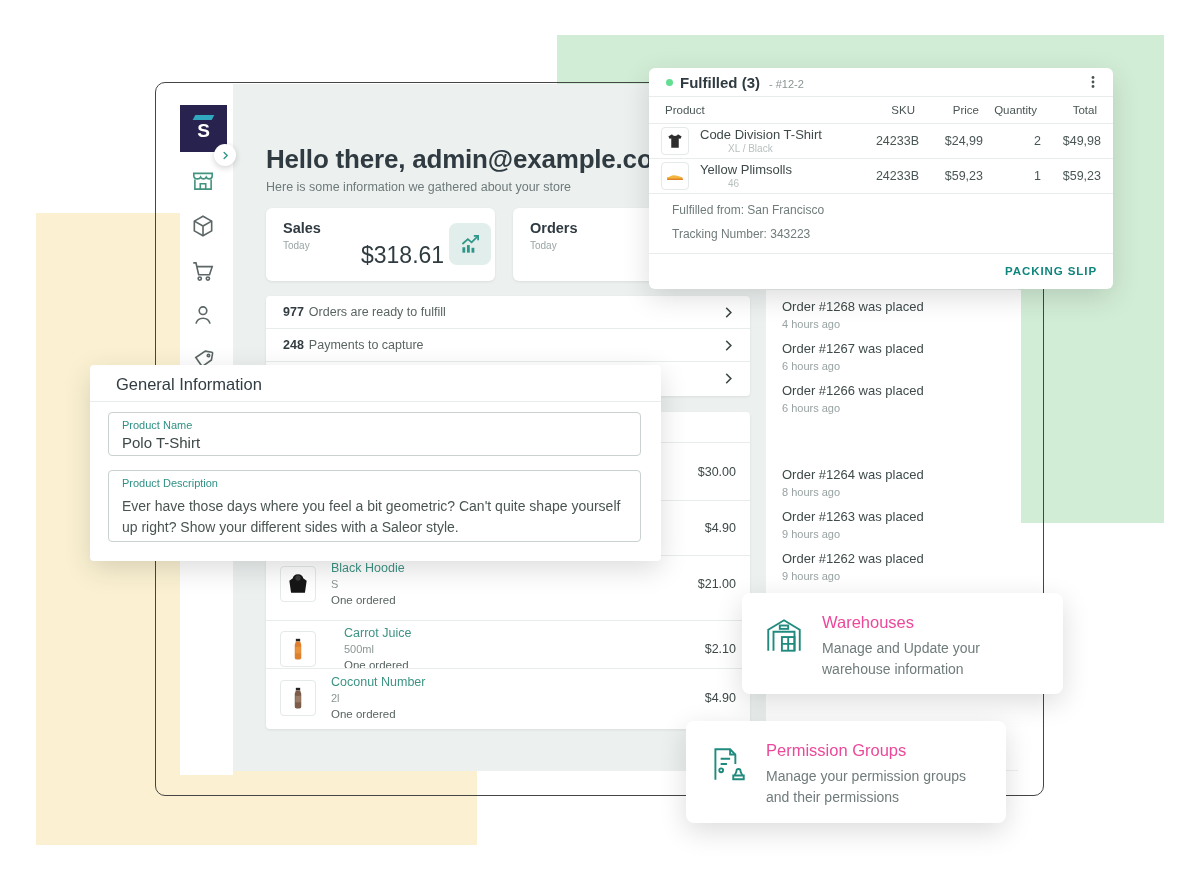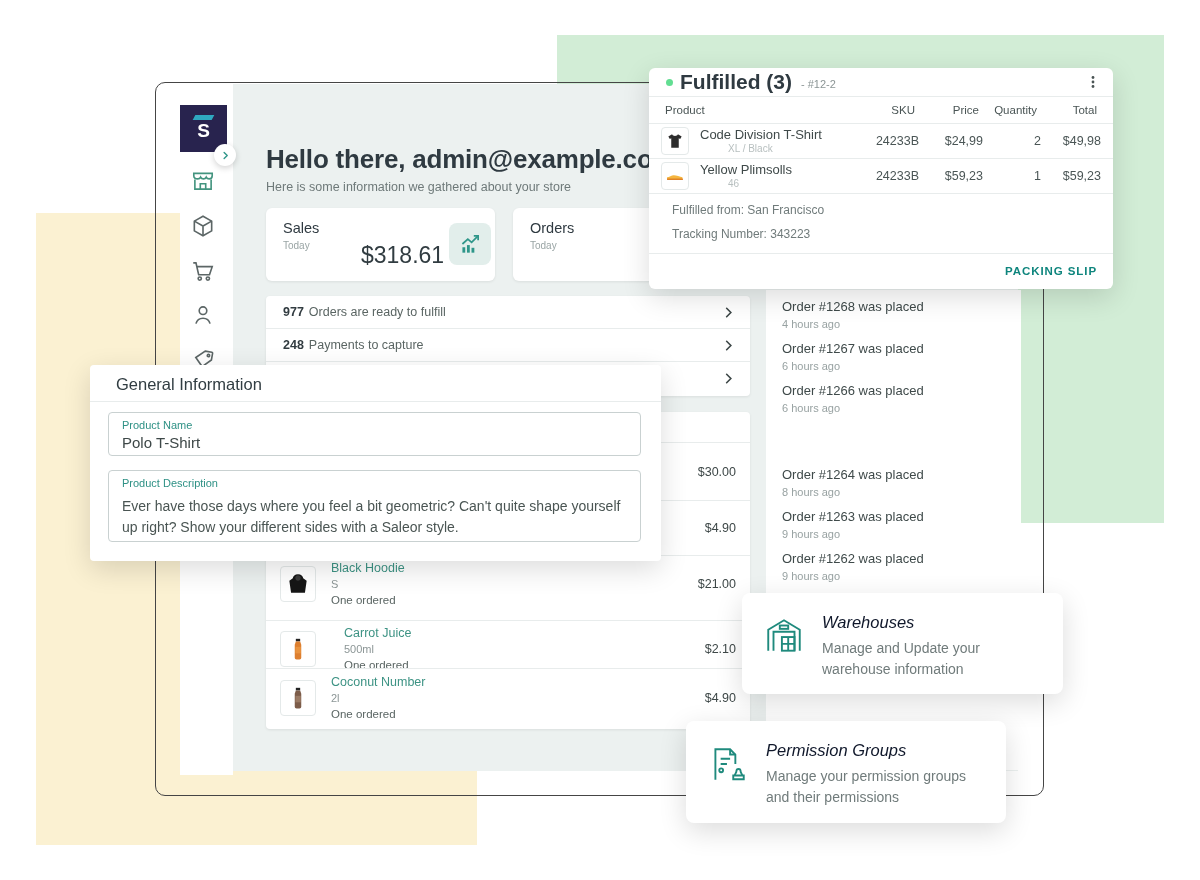--- a/index.html
+++ b/index.html
@@ -24,21 +24,21 @@
   .side-icon { position:absolute; left:190px; width:26px; height:26px; z-index:3; color:#5C6666; }
   .side-icon svg { width:26px; height:26px; }
   .side-icon.active { color:#43947F; }
 
   
   .page-title { position:absolute; left:266px; top:144px; font-size:26px; font-weight:600; color:#2F3A41; letter-spacing:-0.2px; z-index:3; }
   .page-sub { position:absolute; left:266px; top:180px; font-size:12.5px; color:#6E7979; z-index:3; }
 
   
   .stat-card { position:absolute; top:208px; width:229px; height:73px; background:#fff; border-radius:6px; box-shadow:0 1px 3px rgba(0,0,0,.08); z-index:3; }
-  .stat-label { position:absolute; left:17px; top:12px; font-size:14.5px; font-weight:400; color:#2F3A41; }
+  .stat-label { position:absolute; left:17px; top:12px; font-size:14.5px; font-weight:700; color:#2F3A41; }
   .stat-period { position:absolute; left:17px; top:32px; font-size:10px; color:#9AA5A5; }
   .stat-value { position:absolute; left:95px; top:34px; font-size:23px; color:#313C41; }
   .stat-icon-tile { position:absolute; left:183px; top:15px; width:42px; height:42px; background:#E2EEEB; border-radius:8px; display:flex; align-items:center; justify-content:center; }
 
   
   .notif-card { position:absolute; left:266px; top:296px; width:484px; height:100px; background:#fff; border-radius:4px; box-shadow:0 1px 3px rgba(0,0,0,.08); z-index:3; }
   .notif-row { position:relative; height:33px; border-bottom:1px solid #E8ECEC; display:flex; align-items:center; padding:0 14px 0 17px; }
   .notif-row:last-child { border-bottom:none; }
   .notif-count { font-size:12.5px; font-weight:bold; color:#323C41; margin-right:5px; }
   .notif-label { font-size:12.5px; color:#5A6563; }
@@ -66,21 +66,21 @@
   .gi-divider { position:absolute; left:0; top:36px; width:100%; height:1px; background:#E8ECEC; }
   .gi-field { position:absolute; left:18px; width:533px; border:1px solid #C9D1D1; border-radius:4px; background:#fff; }
   .gi-field-label { position:absolute; left:13px; top:6px; font-size:11px; color:#2E9185; }
   .gi-field-value { position:absolute; left:13px; top:21px; font-size:15px; color:#3D4747; }
   .gi-field-text { position:absolute; left:13px; top:25px; width:505px; font-size:14px; line-height:21px; color:#4A5553; }
 
   
   .ff-card { position:absolute; left:649px; top:68px; width:464px; height:221px; background:#fff; border-radius:6px; box-shadow:0 8px 28px rgba(0,0,0,.14); z-index:7; }
   .ff-header { position:relative; height:29px; border-bottom:1px solid #E8ECEC; display:flex; align-items:center; padding:0 12px 0 17px; }
   .ff-dot { width:7px; height:7px; border-radius:50%; background:#62DE92; margin-right:7px; }
-  .ff-status { font-size:21px; font-weight:600; color:#2F3A41; }
+  .ff-status { font-size:15px; font-weight:600; color:#2F3A41; }
   .ff-ref { font-size:11px; color:#8B9595; margin-left:9px; padding-top:3px; }
   .ff-kebab { margin-left:auto; width:16px; height:16px; }
   .ff-cols { height:27px; border-bottom:1px solid #E8ECEC; display:flex; align-items:center; padding:0 16px; font-size:11.5px; color:#4A5555; }
   .ff-row { height:35px; border-bottom:1px solid #E8ECEC; display:flex; align-items:center; padding:0 12px; }
   .cell-product { flex:1; display:flex; align-items:center; }
   .cell-sku { width:78px; text-align:right; }
   .cell-price { width:64px; text-align:right; }
   .cell-qty { width:58px; text-align:right; }
   .cell-total { width:60px; text-align:right; }
   .ff-row .cell-sku, .ff-row .cell-price, .ff-row .cell-qty, .ff-row .cell-total { font-size:12.5px; color:#4A5555; }
@@ -90,21 +90,21 @@
   .ff-item-variant { font-size:10px; color:#B7BFBF; line-height:13px;margin-left:28px; }
   .ff-meta { position:relative; height:60px; border-bottom:1px solid #E8ECEC; }
   .ff-meta-line1 { position:absolute; left:23px; top:9px; font-size:12px; color:#707B7B; }
   .ff-meta-line2 { position:absolute; left:23px; top:33px; font-size:12px; color:#707B7B; }
   .ff-footer { height:33px; display:flex; align-items:center; justify-content:flex-end; padding:0 16px; }
   .ff-action { font-size:11.5px; font-weight:bold; letter-spacing:.08em; color:#0E857D; }
 
   
   .feature-card { position:absolute; background:#fff; border-radius:8px; box-shadow:0 8px 28px rgba(0,0,0,.14); z-index:6; }
   .feature-icon { position:absolute; left:21px; top:22px; width:42px; height:42px; }
-  .feature-title { position:absolute; left:80px; top:20px; font-size:16.5px; color:#0f172a;font-style:italic; }
+  .feature-title { position:absolute; left:80px; top:20px; font-size:16.5px; color:#ec4899; }
   .feature-desc { position:absolute; left:80px; top:45px; width:225px; font-size:14px; line-height:21px; color:#707B7B; }
 
   .chev-svg { display:block; }
 </style>
 </head>
 <body>
 
 <div class="canvas">
 
   <div class="bg-yellow"></div>

